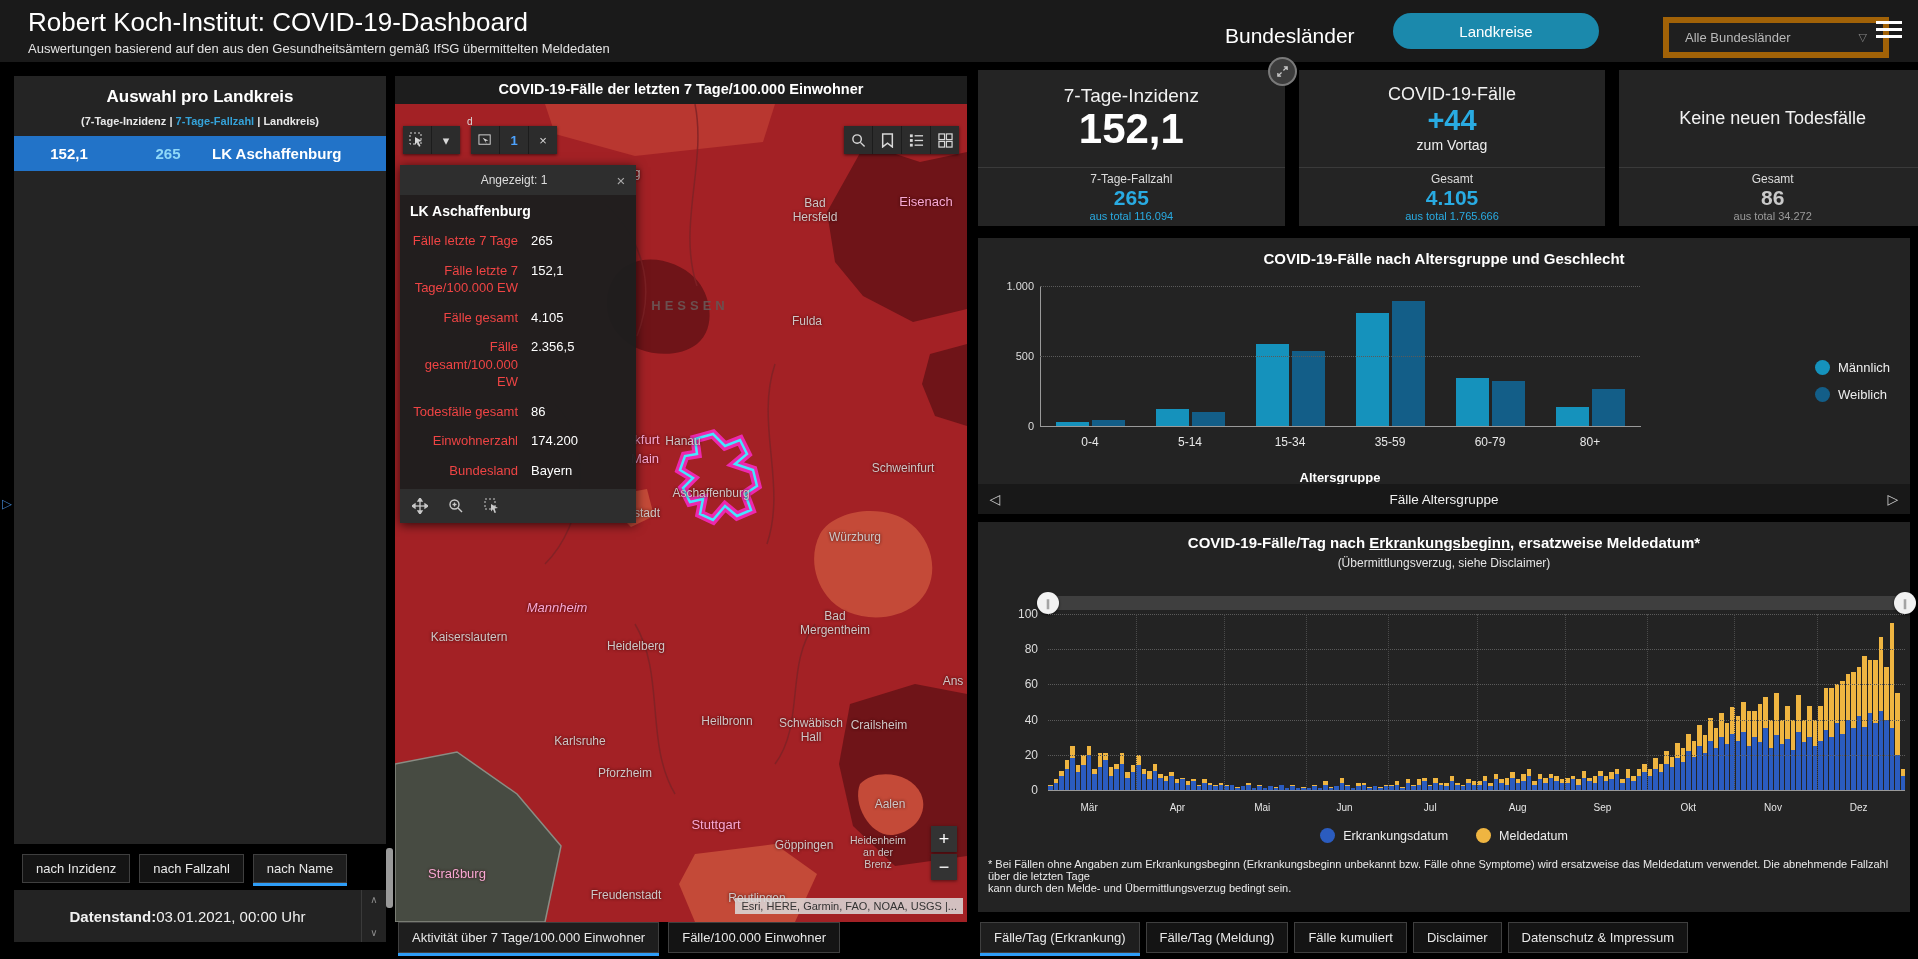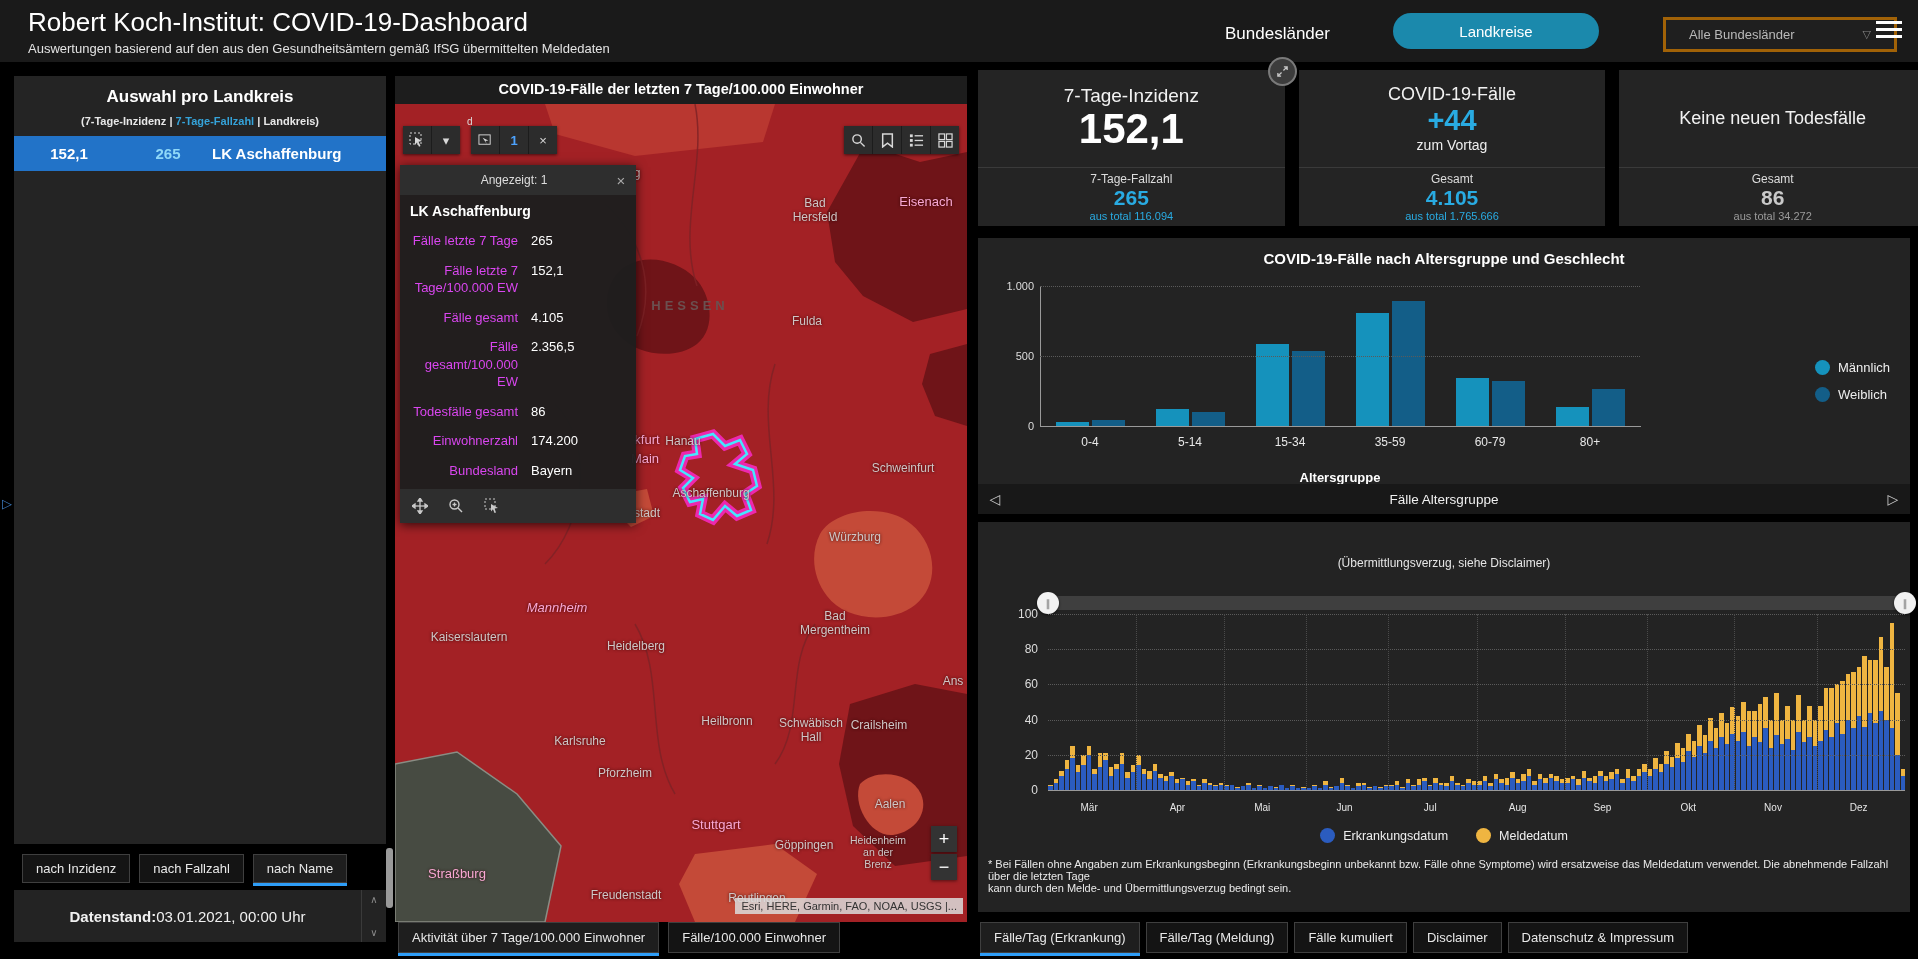--- a/index.html
+++ b/index.html
@@ -3,25 +3,25 @@
 <meta charset="utf-8">
 <style>
   html,body{margin:0;padding:0;background:#000;}
   body{width:1918px;height:959px;position:relative;overflow:hidden;
        font-family:"Liberation Sans",sans-serif;color:#fff;-webkit-font-smoothing:antialiased;}
   .abs{position:absolute;}
   
   #header{left:0;top:0;width:1918px;height:62px;background:#1a1a1a;}
   #hdr-title{left:28px;top:7px;font-size:26px;font-weight:400;color:#fff;}
   #hdr-sub{left:28px;top:41px;font-size:13px;color:#e3e3e3;}
-  #nav-bund{left:1215px;top:20px;font-size:17px;color:#fff;background:none;border:none;padding:4px 10px;}
+  #nav-bund{left:1215px;top:20px;font-size:21px;color:#fff;background:none;border:none;padding:4px 10px;}
   #nav-land{left:1393px;top:13px;width:206px;height:36px;border-radius:20px;background:#1b89ac;
             color:#fff;font-size:15px;display:flex;align-items:center;justify-content:center;border:none;}
-  #region-select{left:1663px;top:17px;width:182px;height:29px;border:3px solid #a16207;background:#1f1f1f;
-            display:flex;align-items:center;font-size:13px;color:#b9b9b9;padding:0 23px;justify-content:space-between;}
+  #region-select{left:1663px;top:17px;width:182px;height:29px;border:6px solid #a16207;background:#1f1f1f;
+            display:flex;align-items:center;font-size:13px;color:#b9b9b9;padding:0 16px;justify-content:space-between;}
   #hamburger{left:1876px;top:21px;width:26px;}
   #hamburger div{height:3px;background:#fff;margin-bottom:4px;}
   
   #sidebar{left:14px;top:76px;width:372px;height:768px;background:#242424;}
   #sb-title{width:100%;text-align:center;top:11px;font-size:17px;font-weight:bold;}
   #sb-sub{width:100%;text-align:center;top:39px;font-size:11px;font-weight:bold;color:#e8e8e8;}
   #sb-sub .hl{color:#35a3d9;}
   #sb-row{left:0;top:60px;width:372px;height:35px;background:#2273c8;display:flex;align-items:center;font-weight:bold;font-size:15px;}
   #sb-row .c1{width:110px;text-align:center;}
   #sb-row .c2{width:88px;text-align:center;color:#8fd8f8;}
@@ -48,21 +48,21 @@
   .mtool{position:absolute;display:flex;background:#2c2c2c;height:28px;align-items:center;box-shadow:0 1px 3px rgba(0,0,0,.6);}
   .mtool .cell{width:28px;height:28px;display:flex;align-items:center;justify-content:center;color:#d8d8d8;font-size:13px;border-right:1px solid #1c1c1c;}
   .mtool .cell:last-child{border-right:none;}
   #popup{left:5px;top:61px;width:236px;background:rgba(30,30,30,.97);box-shadow:0 2px 10px rgba(0,0,0,.7);}
   #popup-head{height:30px;background:#2e2e2e;display:flex;align-items:center;font-size:12px;color:#ddd;}
   #popup-head .t{flex:1;text-align:center;padding-left:22px;}
   #popup-head .x{width:30px;text-align:center;color:#aaa;font-size:15px;}
   #popup-body{padding:8px 10px 10px 10px;font-size:13px;}
   #popup-title{font-weight:bold;font-size:14px;margin-bottom:4px;border-bottom:1px solid #3a3a3a00;}
   .prow{display:flex;margin-top:12px;}
-  .prow .pl{width:108px;text-align:right;color:#d946ef;line-height:1.35;}
+  .prow .pl{width:108px;text-align:right;color:#ef4444;line-height:1.35;}
   .prow .pv{flex:1;margin-left:13px;line-height:1.35;}
   #popup-foot{height:34px;background:#2e2e2e;display:flex;align-items:center;gap:20px;padding-left:12px;color:#c9c9c9;}
   #map-attr{right:4px;bottom:8px;background:rgba(220,220,220,.85);color:#333;font-size:11px;padding:2px 6px;}
   .zoom-btn{position:absolute;right:10px;width:26px;height:26px;background:#333;color:#fff;font-size:18px;
             display:flex;align-items:center;justify-content:center;box-shadow:0 1px 3px rgba(0,0,0,.5);}
   #map-tabs{left:398px;top:922px;display:flex;}
   #map-tabs .tab{height:29px;}
   
   #kpi-row{left:978px;top:70px;width:948px;height:156px;display:flex;gap:14px;}
   .kpi{flex:1;background:#242424;position:relative;display:flex;flex-direction:column;}
@@ -458,20 +458,23 @@
     <span class="arr">▷</span>
   </div>
 <div class="grid-h abs" style="left: 62px; width: 600px; top: 48px;"></div>
     <div class="abs" style="left: 10px; width: 46px; text-align: right; font-size: 11px; color: rgb(221, 221, 221); top: 42px;">1.000</div>
     <div class="grid-h abs" style="left: 62px; width: 600px; top: 118px;"></div>
     <div class="abs" style="left: 10px; width: 46px; text-align: right; font-size: 11px; color: rgb(221, 221, 221); top: 112px;">500</div>
     <div class="abs" style="left: 10px; width: 46px; text-align: right; font-size: 11px; color: rgb(221, 221, 221); top: 182px;">0</div>
   </div>
 
 <div id="ts-panel" class="abs">
+  <div id="ts-title" class="abs">
+    <span>COVID-19-Fälle/Tag nach </span><span class="ul">Erkrankungsbeginn</span><span>, ersatzweise Meldedatum*</span>
+  </div>
   <div id="ts-sub" class="abs">(Übermittlungsverzug, siehe Disclaimer)</div>
   <div id="ts-slider" class="abs"></div>
   <div class="slider-handle" style="left:59px;">∥</div>
   <div class="slider-handle" style="left:916px;">∥</div>
   <div id="ts-plot" class="abs">
     <div id="ts-grid"></div>
     <div id="ts-bars">
         <div class="ts-bar">
           <div style="height: 1.76px; background: rgb(239, 181, 65);"></div>
           <div style="height: 3.52px; background: rgb(43, 92, 191);"></div>

